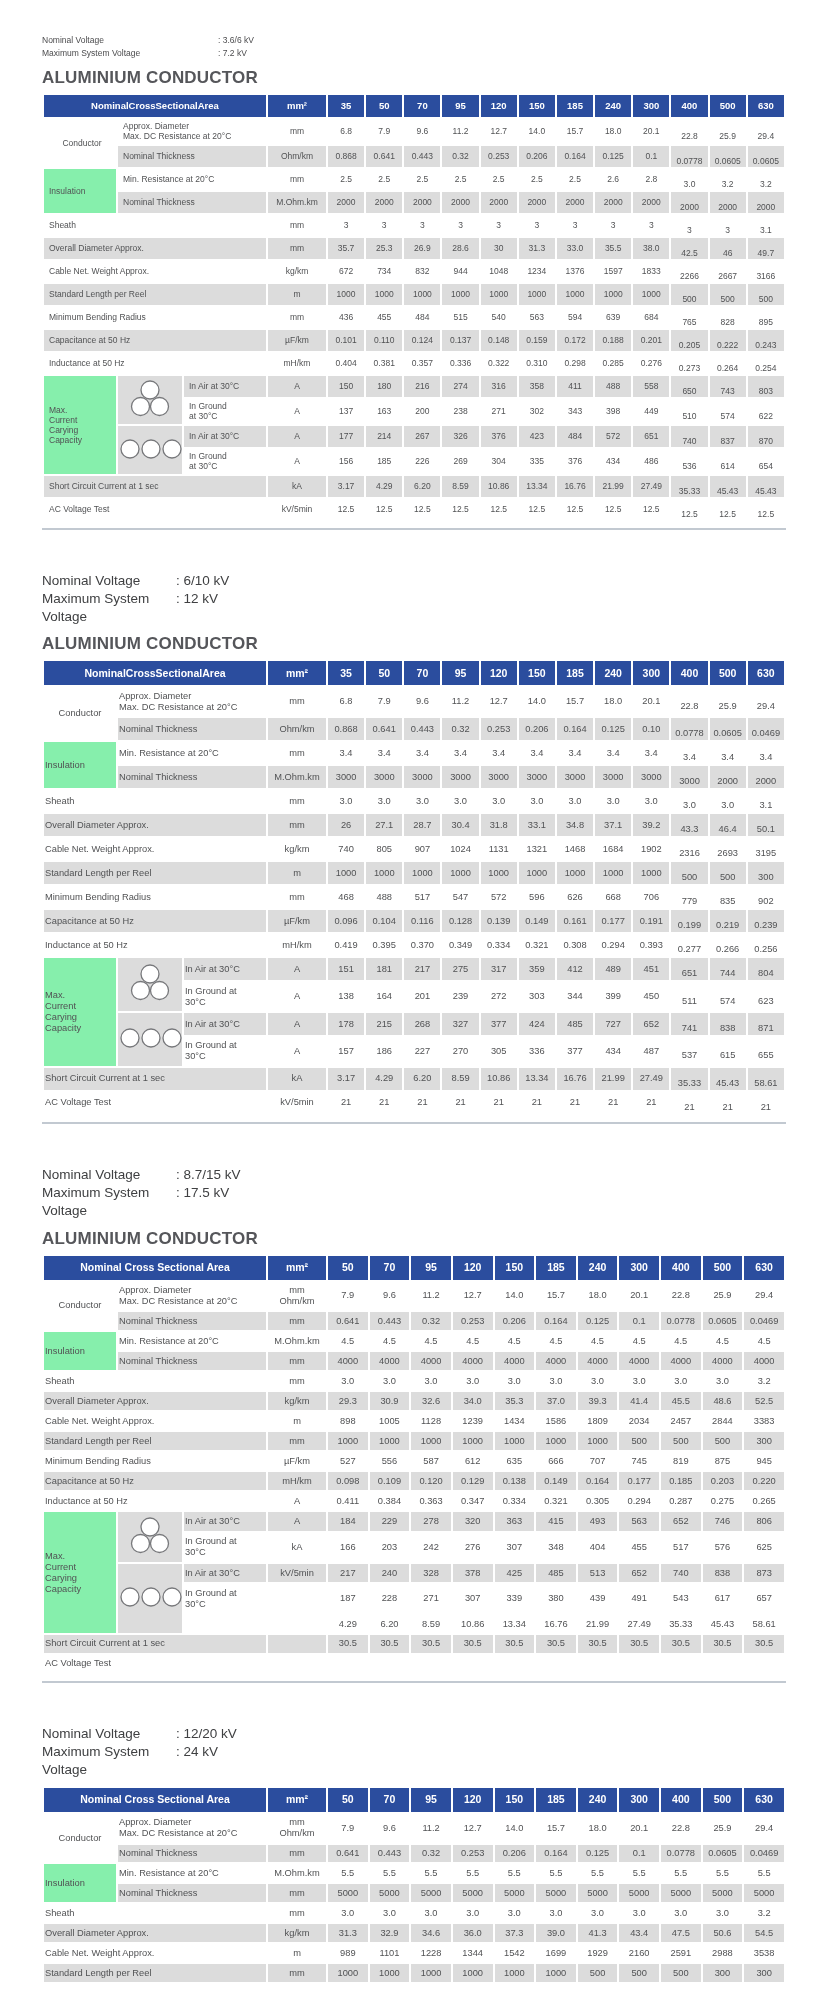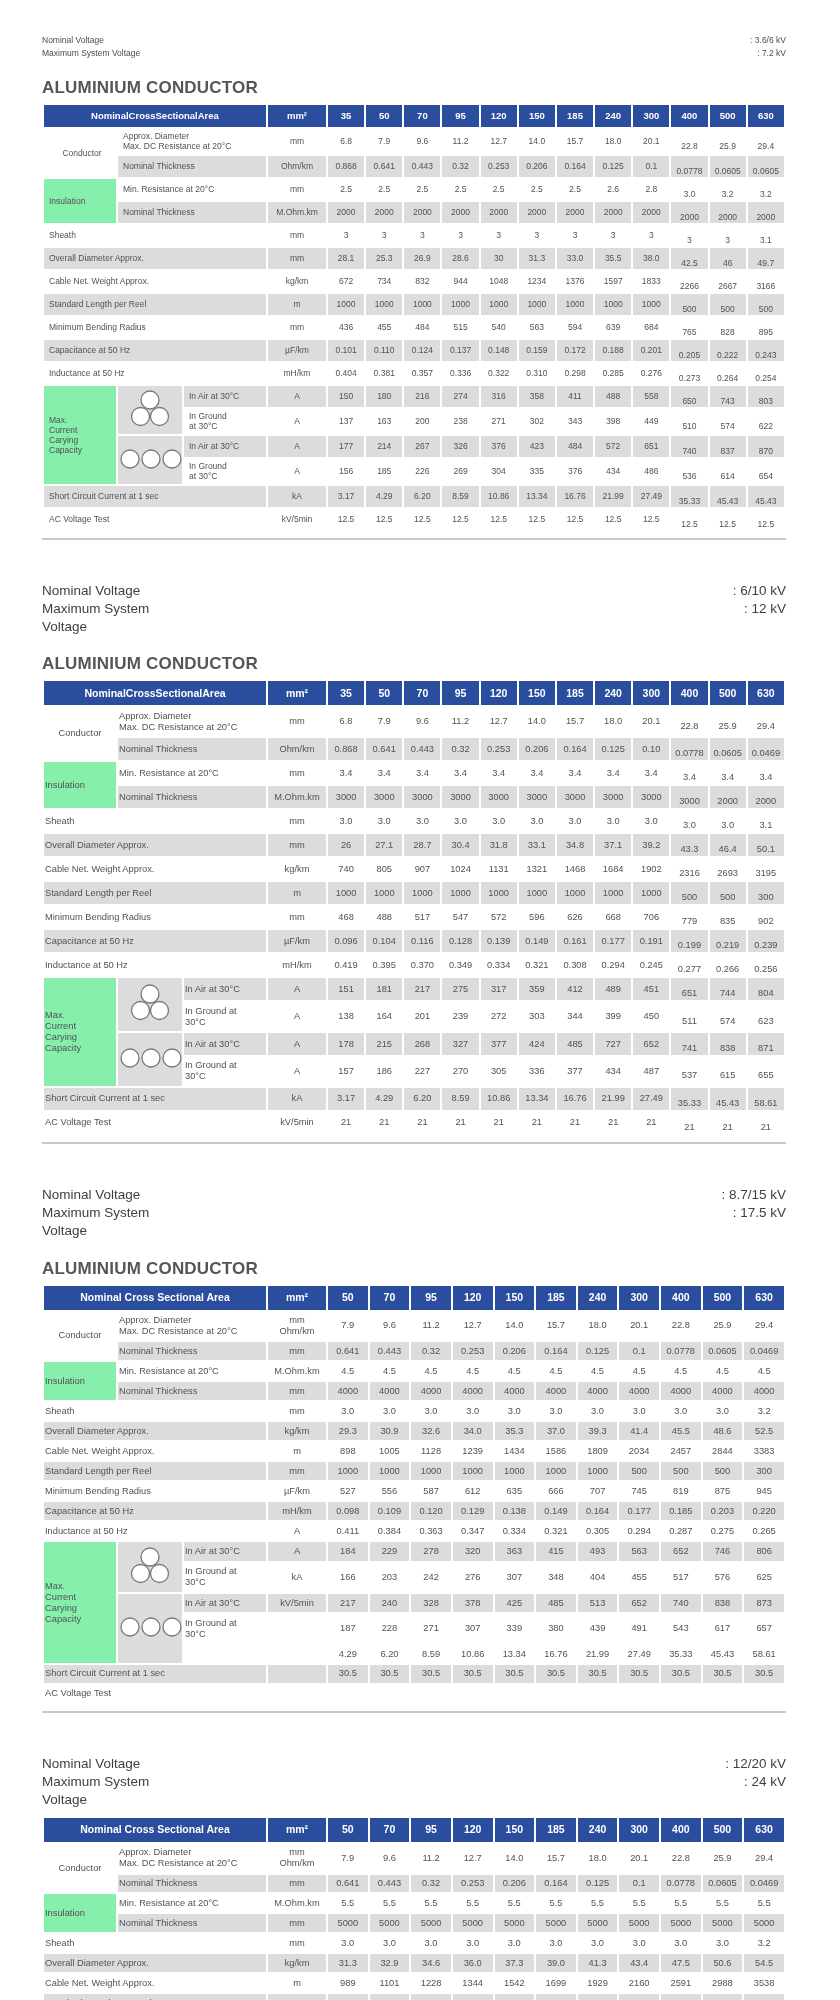--- a/index.html
+++ b/index.html
@@ -2,24 +2,24 @@
 <html><head>
 <meta charset="utf-8">
 <style>
   html,body{background:#ffffff;}
   body{width:840px;margin:0;font-family:"Liberation Sans",sans-serif;color:#4a4b4d;}
   .page{padding:34px 54px 20px 42px;box-sizing:border-box;}
   .section{margin-bottom:42px;}
   .info{margin-bottom:6px;}
   .info.sm{font-size:8.5px;line-height:1.5;color:#4c4c4e;}
   .info.lg{font-size:13.5px;line-height:1.35;color:#3f4042;}
-  .irow{display:flex;justify-content:space-between;}
+  .irow{display:flex;}
   .info.sm .ilabel{width:176px;}
   .info.lg .ilabel{width:134px;}
-  .title{font-size:17px;font-weight:bold;color:#55565a;margin:18px 0 5px;letter-spacing:0.2px;}
+  .title{font-size:17px;font-weight:bold;color:#55565a;margin:8px 0 5px;letter-spacing:0.2px;}
   table.dtable{border-collapse:collapse;width:744px;table-layout:fixed;}
   col.ca{width:74px;} col.cb1{width:66px;} col.cb2{width:84px;} col.cu{width:60px;}
   .dtable th,.dtable td{border:2px solid #ffffff;padding:2.5px 1px;text-align:center;vertical-align:middle;line-height:1.18;}
   .dtable thead th{background:#2b4d9e;color:#ffffff;font-weight:bold;font-size:9.5px;height:17px;}
   .dtable.big thead th{font-size:10.5px;height:19px;}
   .dtable td{font-size:8.5px;color:#515254;}
   .dtable.big td{font-size:9.3px;padding:3.5px 1px;}
   td.glabel,td.slabel,td.plabel{text-align:left;padding-left:5px;white-space:pre-line;}
   td.ucell{white-space:pre-line;}
   tr.sh td.v, tr.sh td.ucell, tr.sh td.slabel, tr.sh td.plabel{background:#dcdcdc;}
@@ -161,21 +161,21 @@
             <td class="v">3</td>
             <td class="v">3</td>
             <td class="v">3</td>
             <td class="v">3</td>
             <td class="v">3</td>
             <td class="v">3.1</td>
           </tr>
           <tr class="sh">
             <td class="plabel" colspan="3">Overall Diameter Approx.</td>
             <td class="ucell">mm</td>
-            <td class="v">28.1</td>
+            <td class="v">35.7</td>
             <td class="v">25.3</td>
             <td class="v">26.9</td>
             <td class="v">28.6</td>
             <td class="v">30</td>
             <td class="v">31.3</td>
             <td class="v">33.0</td>
             <td class="v">35.5</td>
             <td class="v">38.0</td>
             <td class="v">42.5</td>
             <td class="v">46</td>
@@ -598,21 +598,21 @@
             <td class="plabel" colspan="3">Inductance at 50 Hz</td>
             <td class="ucell">mH/km</td>
             <td class="v">0.419</td>
             <td class="v">0.395</td>
             <td class="v">0.370</td>
             <td class="v">0.349</td>
             <td class="v">0.334</td>
             <td class="v">0.321</td>
             <td class="v">0.308</td>
             <td class="v">0.294</td>
-            <td class="v">0.245</td>
+            <td class="v">0.393</td>
             <td class="v">0.277</td>
             <td class="v">0.266</td>
             <td class="v">0.256</td>
           </tr>
           <tr class="sh">
             <td class="glabel gb-g" rowspan="4">Max.
 Current
 Carying
 Capacity</td>
             <td class="icell" rowspan="2"><svg width="44" height="40" viewBox="0 0 44 40">

